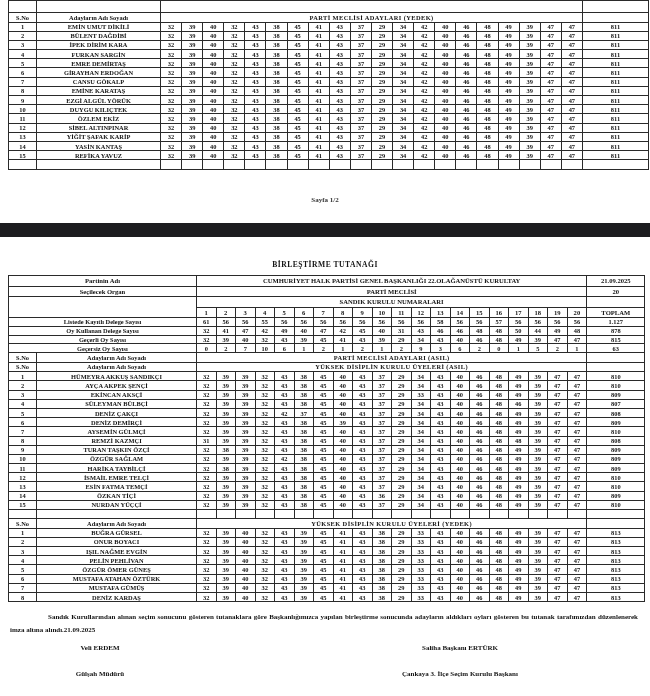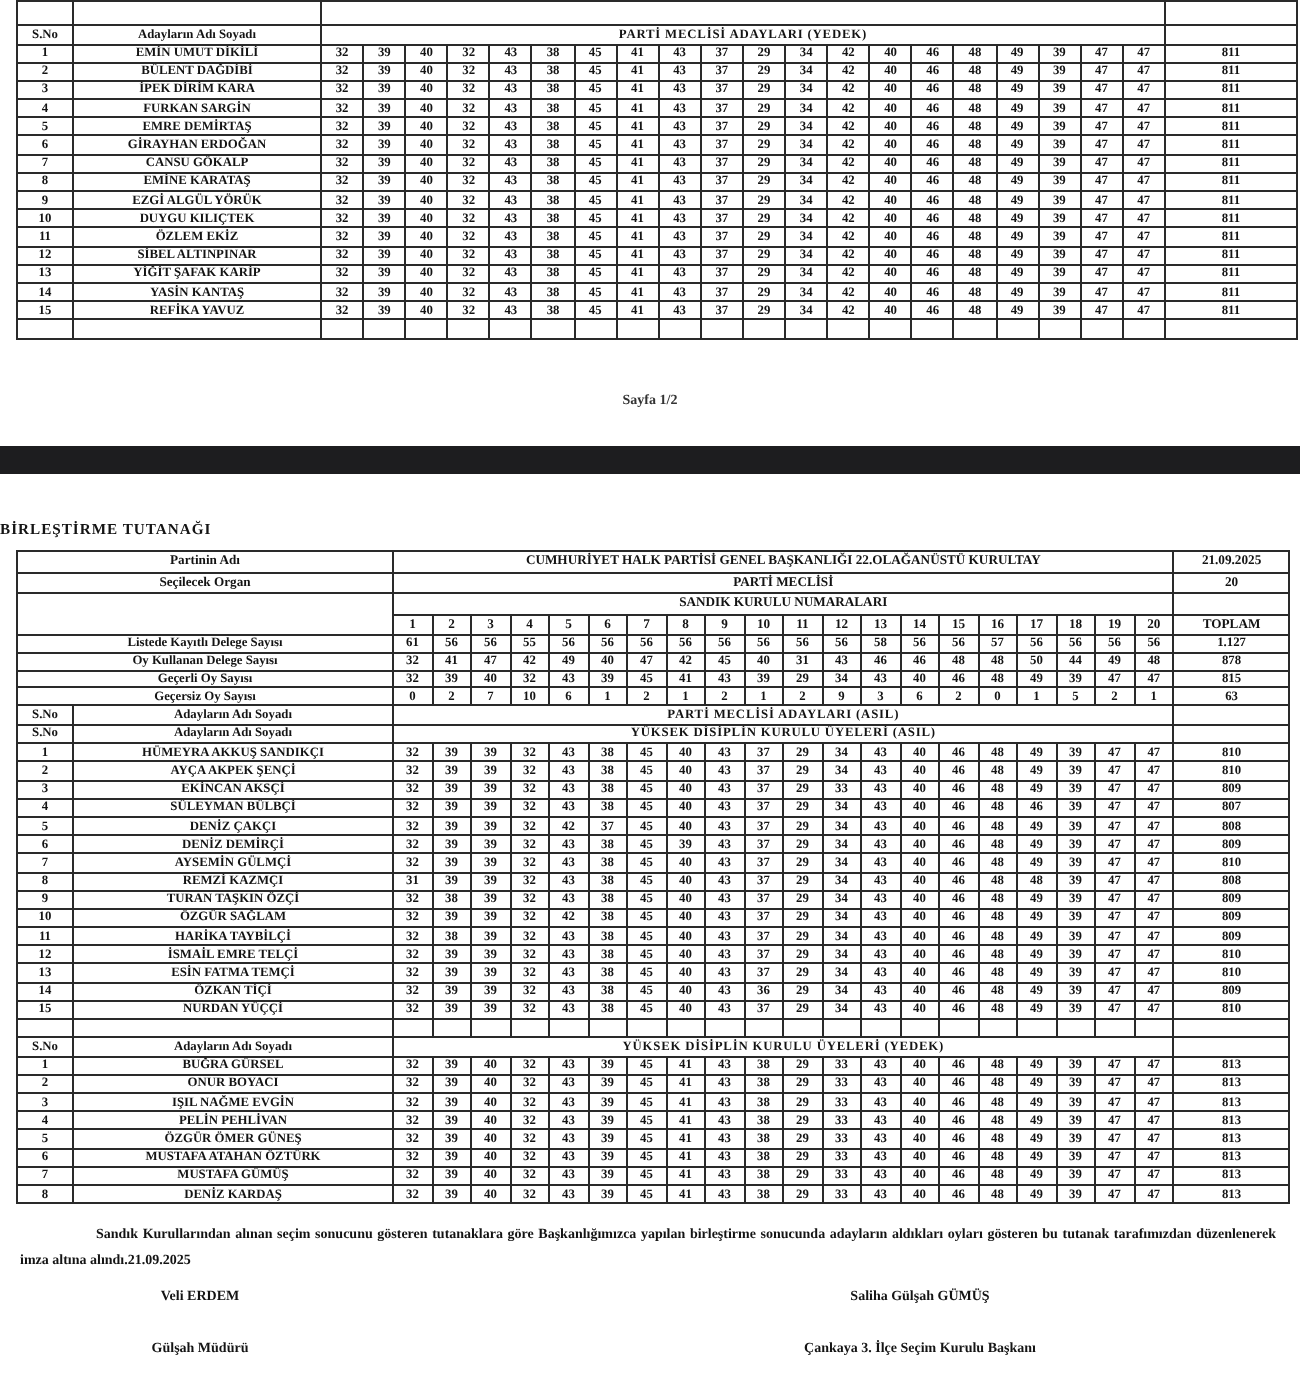--- a/index.html
+++ b/index.html
@@ -17,21 +17,21 @@
   .t2{top:275px;left:8px;width:637px;}
   .t2 td{height:8.2px;font-size:6.4px;line-height:7px;}
   .t2 tr.info td{height:9.5px;font-size:6.6px;}
   .t2 tbody.stats td{height:7.8px;}
   .t2 tr.hdr td{height:8.5px;}
   td.name,td.lbl{text-align:left;padding-left:2px;}
   td.span-title{letter-spacing:.4px;}
   .pagelabel{position:absolute;top:196px;left:0;width:650px;text-align:center;
              font-size:7px;font-weight:700;color:#333;}
   .band{position:absolute;top:223px;left:0;width:650px;height:14px;background:#1d1d1f;}
-  .title{position:absolute;top:260px;left:0;width:650px;
+  .title{position:absolute;top:260px;left:0;width:650px;text-align:center;
          font-size:7.6px;font-weight:700;letter-spacing:.5px;}
   .footer{position:absolute;top:611px;left:10px;width:628px;font-size:7px;font-weight:700;
           line-height:13px;text-indent:38px;text-align:justify;}
   .sig{position:absolute;top:644px;text-align:center;font-size:7px;font-weight:700;}
   .sig .nm{margin-bottom:18px;}
   .sig-left{left:35px;width:130px;}
   .sig-right{left:365px;width:190px;}
 </style>
 </head>
 <body>
@@ -1242,17 +1242,17 @@
       </tbody>
   </table>
 
   <div class="footer">Sandık Kurullarından alınan seçim sonucunu gösteren tutanaklara göre Başkanlığımızca yapılan birleştirme sonucunda adayların aldıkları oyları gösteren bu tutanak tarafımızdan düzenlenerek imza altına alındı.21.09.2025</div>
 
   <div class="sig sig-left">
     <div class="nm">Veli ERDEM</div>
     <div>Gülşah Müdürü</div>
   </div>
   <div class="sig sig-right">
-    <div class="nm">Saliha Gülşah GÜMÜŞ</div>
+    <div class="nm">Saliha Başkanı ERTÜRK</div>
     <div>Çankaya 3. İlçe Seçim Kurulu Başkanı</div>
   </div>
 
 </div>
 
 </body></html>

